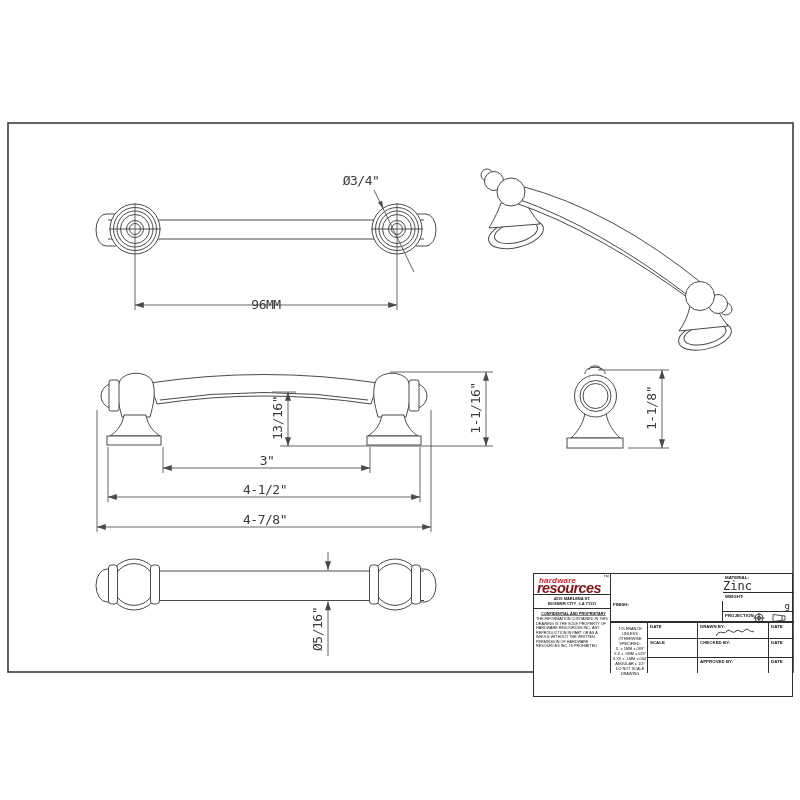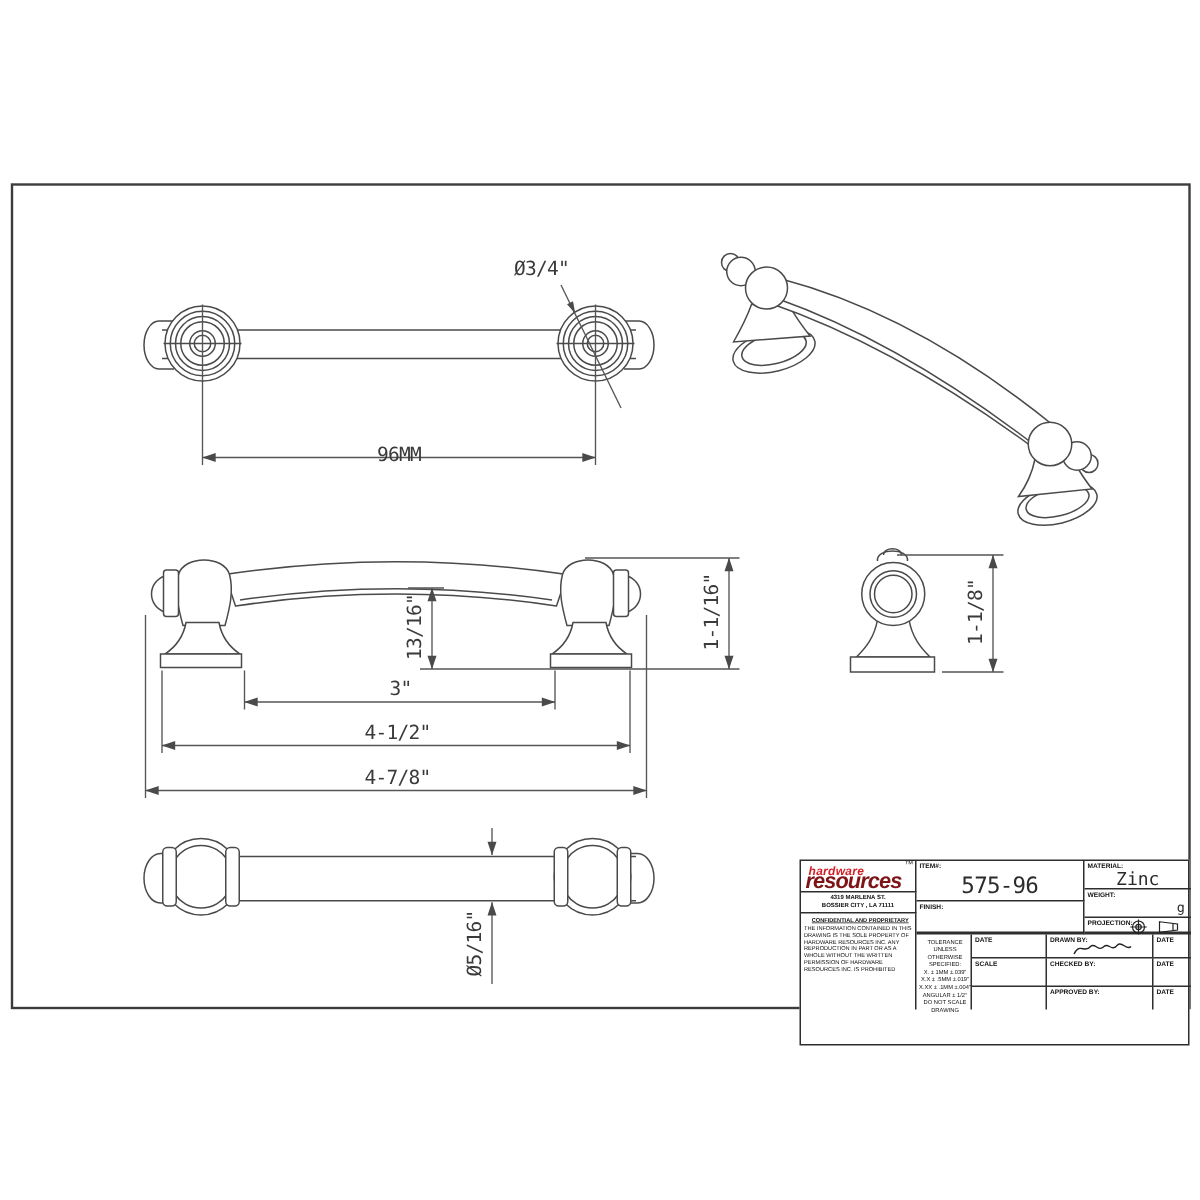--- a/index.html
+++ b/index.html
@@ -14,21 +14,21 @@
           border:1.6px solid #2e2e2e;box-sizing:border-box;background:#fff;
           font-family:"Liberation Sans", sans-serif;color:#111;}
   .tb{position:absolute;box-sizing:border-box;border-color:#2e2e2e;border-style:solid;border-width:0;}
   .br{border-right-width:1px;} .bb{border-bottom-width:1px;} .bb2{border-bottom-width:2px;}
   .lbl{position:absolute;top:1px;left:2px;font-size:8px;font-weight:bold;white-space:nowrap;
        transform:scale(0.55);transform-origin:0 0;color:#111;}
   .tinyc{position:absolute;left:0;top:0;width:200%;transform:scale(0.5);transform-origin:0 0;
          text-align:center;font-size:8px;line-height:1.2;font-weight:bold;}
   .itemval{position:absolute;left:0;right:0;top:7px;text-align:center;font-size:15px;
            color:#2b2b2b;font-family:"DejaVu Sans Mono",monospace;letter-spacing:-0.5px;}
-  .matval{position:absolute;left:0;right:0;top:5px;text-align:center;font-size:12px;
+  .matval{position:absolute;left:0;right:0;top:5px;font-size:12px;
           color:#2b2b2b;font-family:"DejaVu Sans Mono",monospace;}
   .wval{position:absolute;right:4px;bottom:0;font-size:9px;color:#2b2b2b;
         font-family:"DejaVu Sans Mono",monospace;}
   .legalwrap{position:absolute;left:2px;top:2px;width:150px;transform:scale(0.5);
              transform-origin:0 0;font-size:7.5px;line-height:1.2;color:#111;}
   .legalhead{text-align:center;text-decoration:underline;font-weight:bold;margin-bottom:2px;}
   .tolwrap{position:absolute;left:1px;top:3px;width:182%;transform:scale(0.55);
            transform-origin:0 0;font-size:7px;line-height:1.3;text-align:center;color:#111;}
   .logo-hw{position:absolute;left:5px;top:2px;color:#d21f27;font-size:8px;font-weight:bold;
            font-style:italic;letter-spacing:0.2px;}
@@ -197,24 +197,20 @@
       </div>
     </div>
 
     <div class="tb br" style="left:0;top:35px;width:77px;height:64px;">
       <div class="legalwrap">
         <div class="legalhead">CONFIDENTIAL AND PROPRIETARY</div>
         <div>THE INFORMATION CONTAINED IN THIS DRAWING IS THE SOLE PROPERTY OF HARDWARE RESOURCES INC.  ANY REPRODUCTION IN PART OR AS A WHOLE WITHOUT THE WRITTEN PERMISSION OF HARDWARE RESOURCES INC. IS PROHIBITED</div>
       </div>
     </div>
 
-    <div class="tb br bb" style="left:77px;top:0;width:112px;height:27px;">
-      <span class="lbl">ITEM#:</span>
-      <div class="itemval">575-96</div>
-    </div>
 
     <div class="tb br bb2" style="left:77px;top:27px;width:112px;height:22px;">
       <span class="lbl">FINISH:</span>
     </div>
 
     <div class="tb bb" style="left:189px;top:0;width:71px;height:19px;">
       <span class="lbl">MATERIAL:</span>
       <div class="matval">Zinc</div>
     </div>
 

